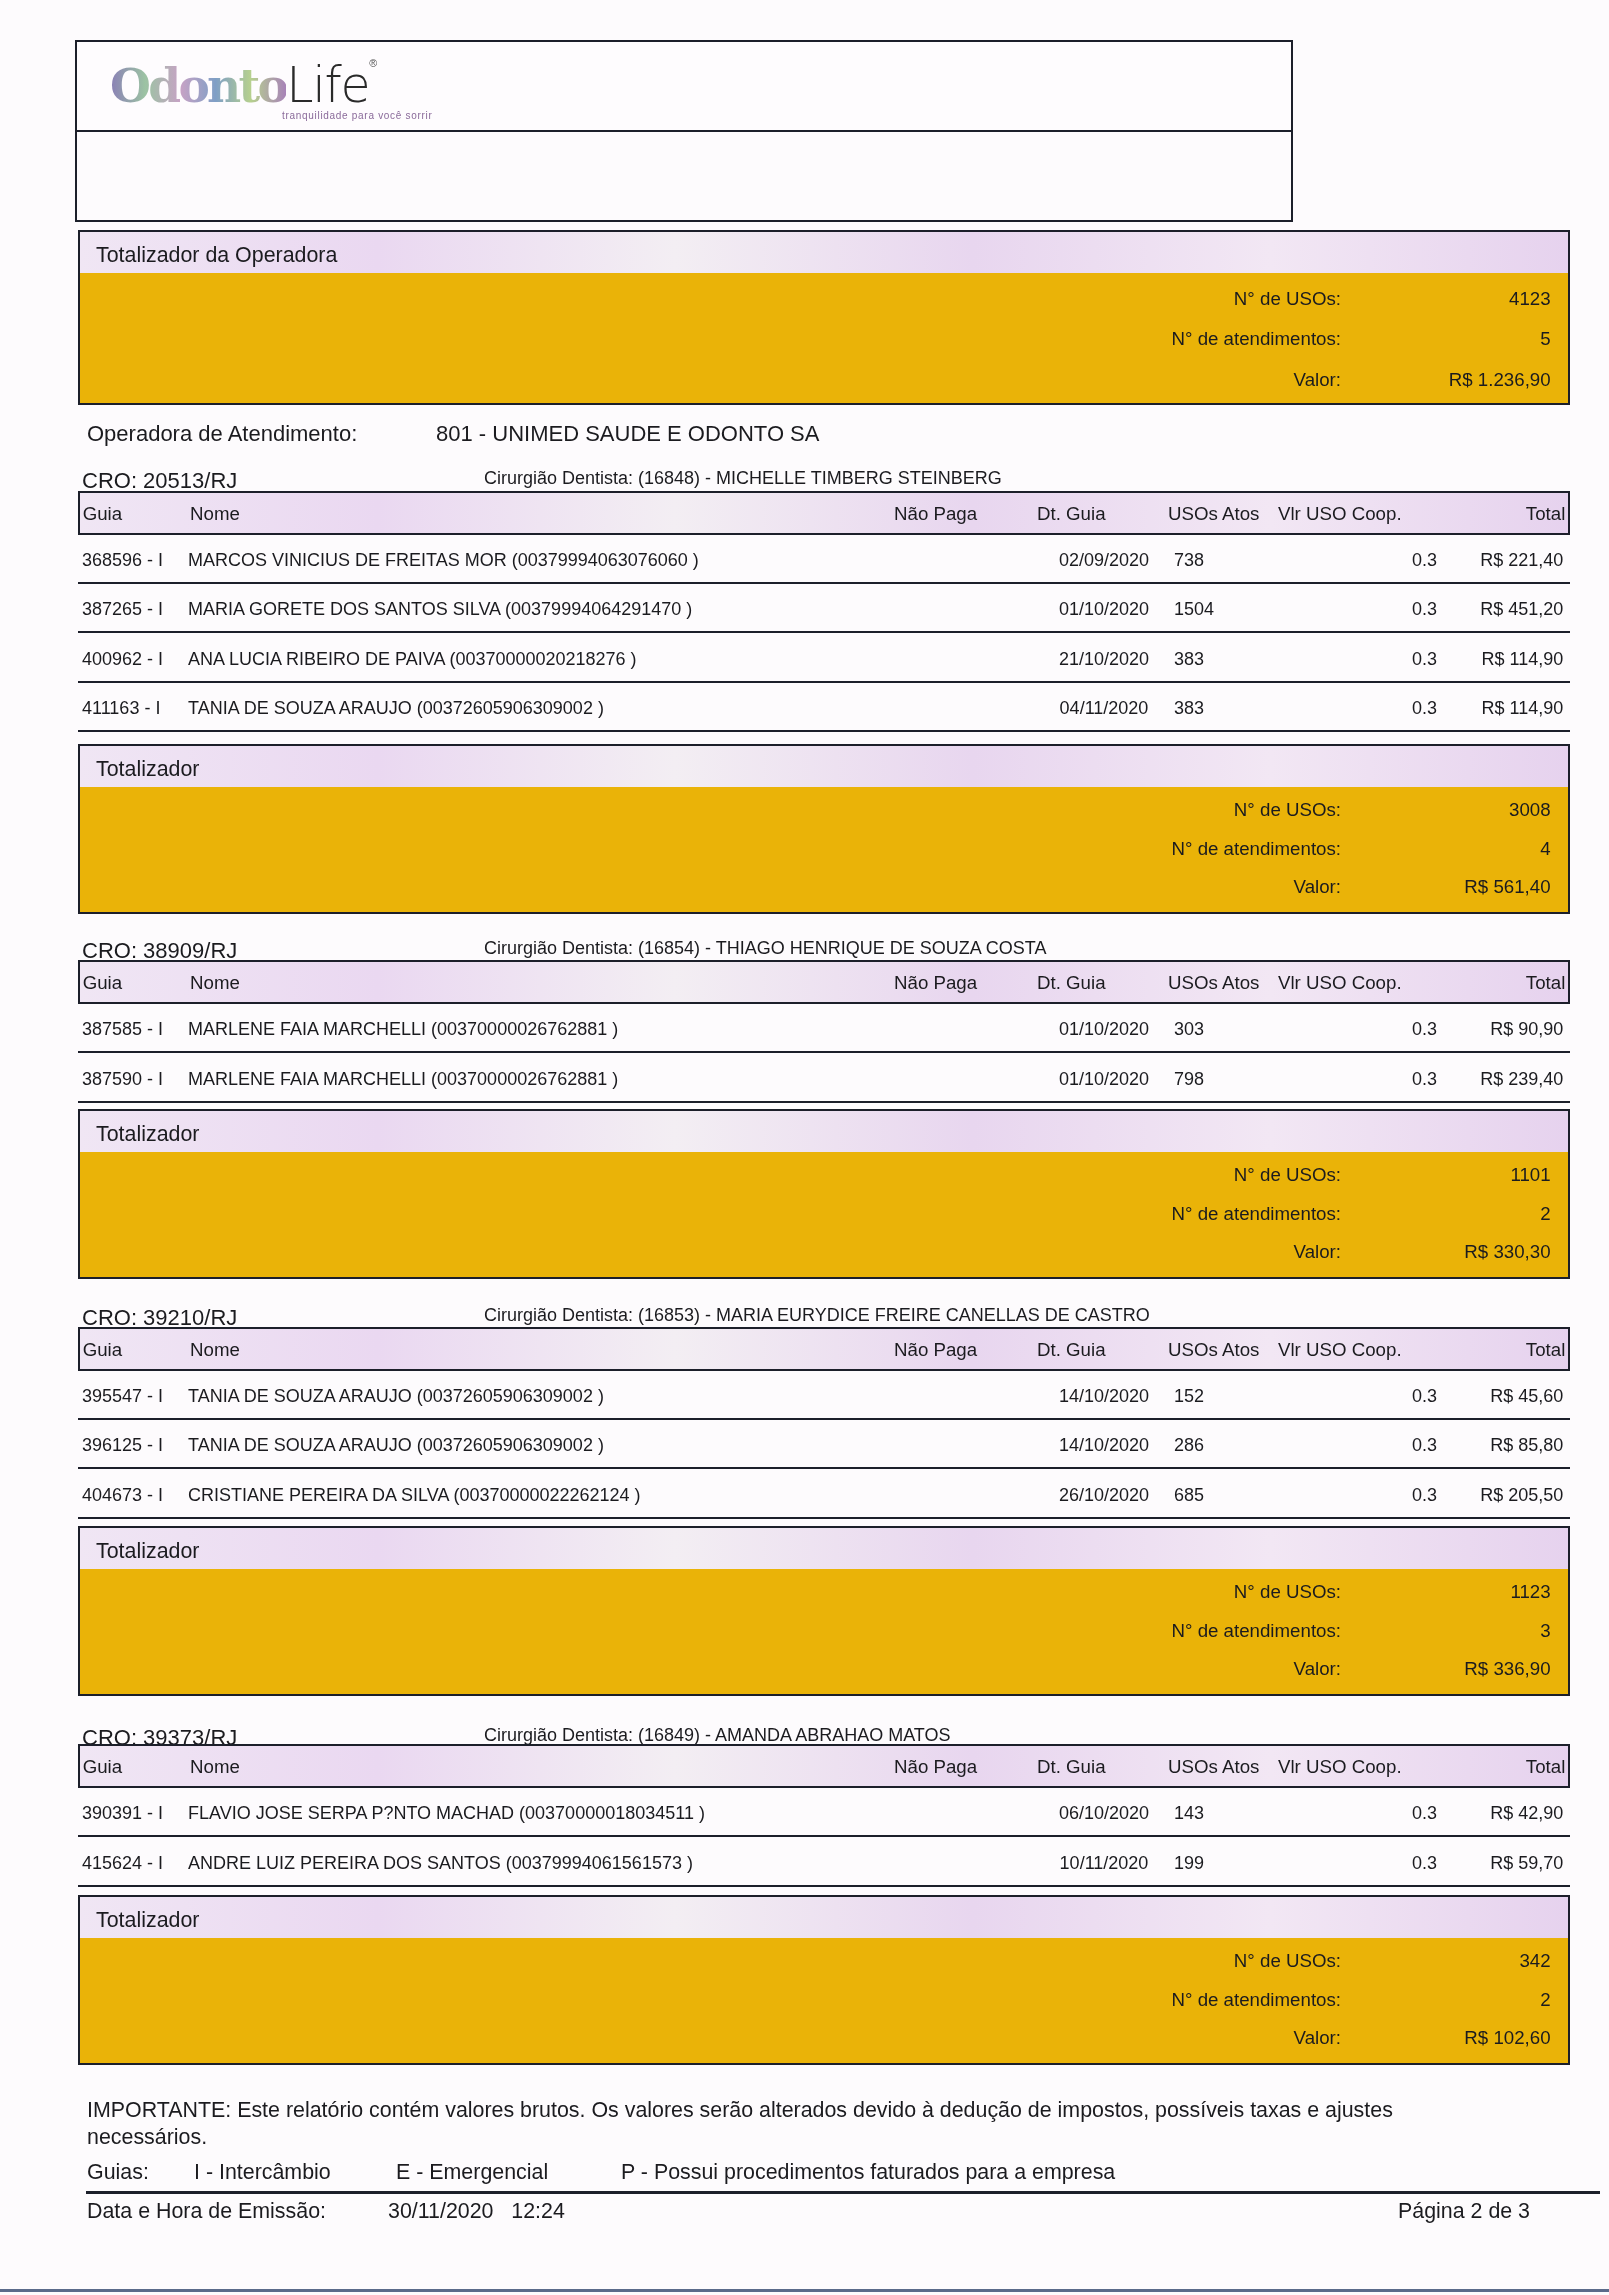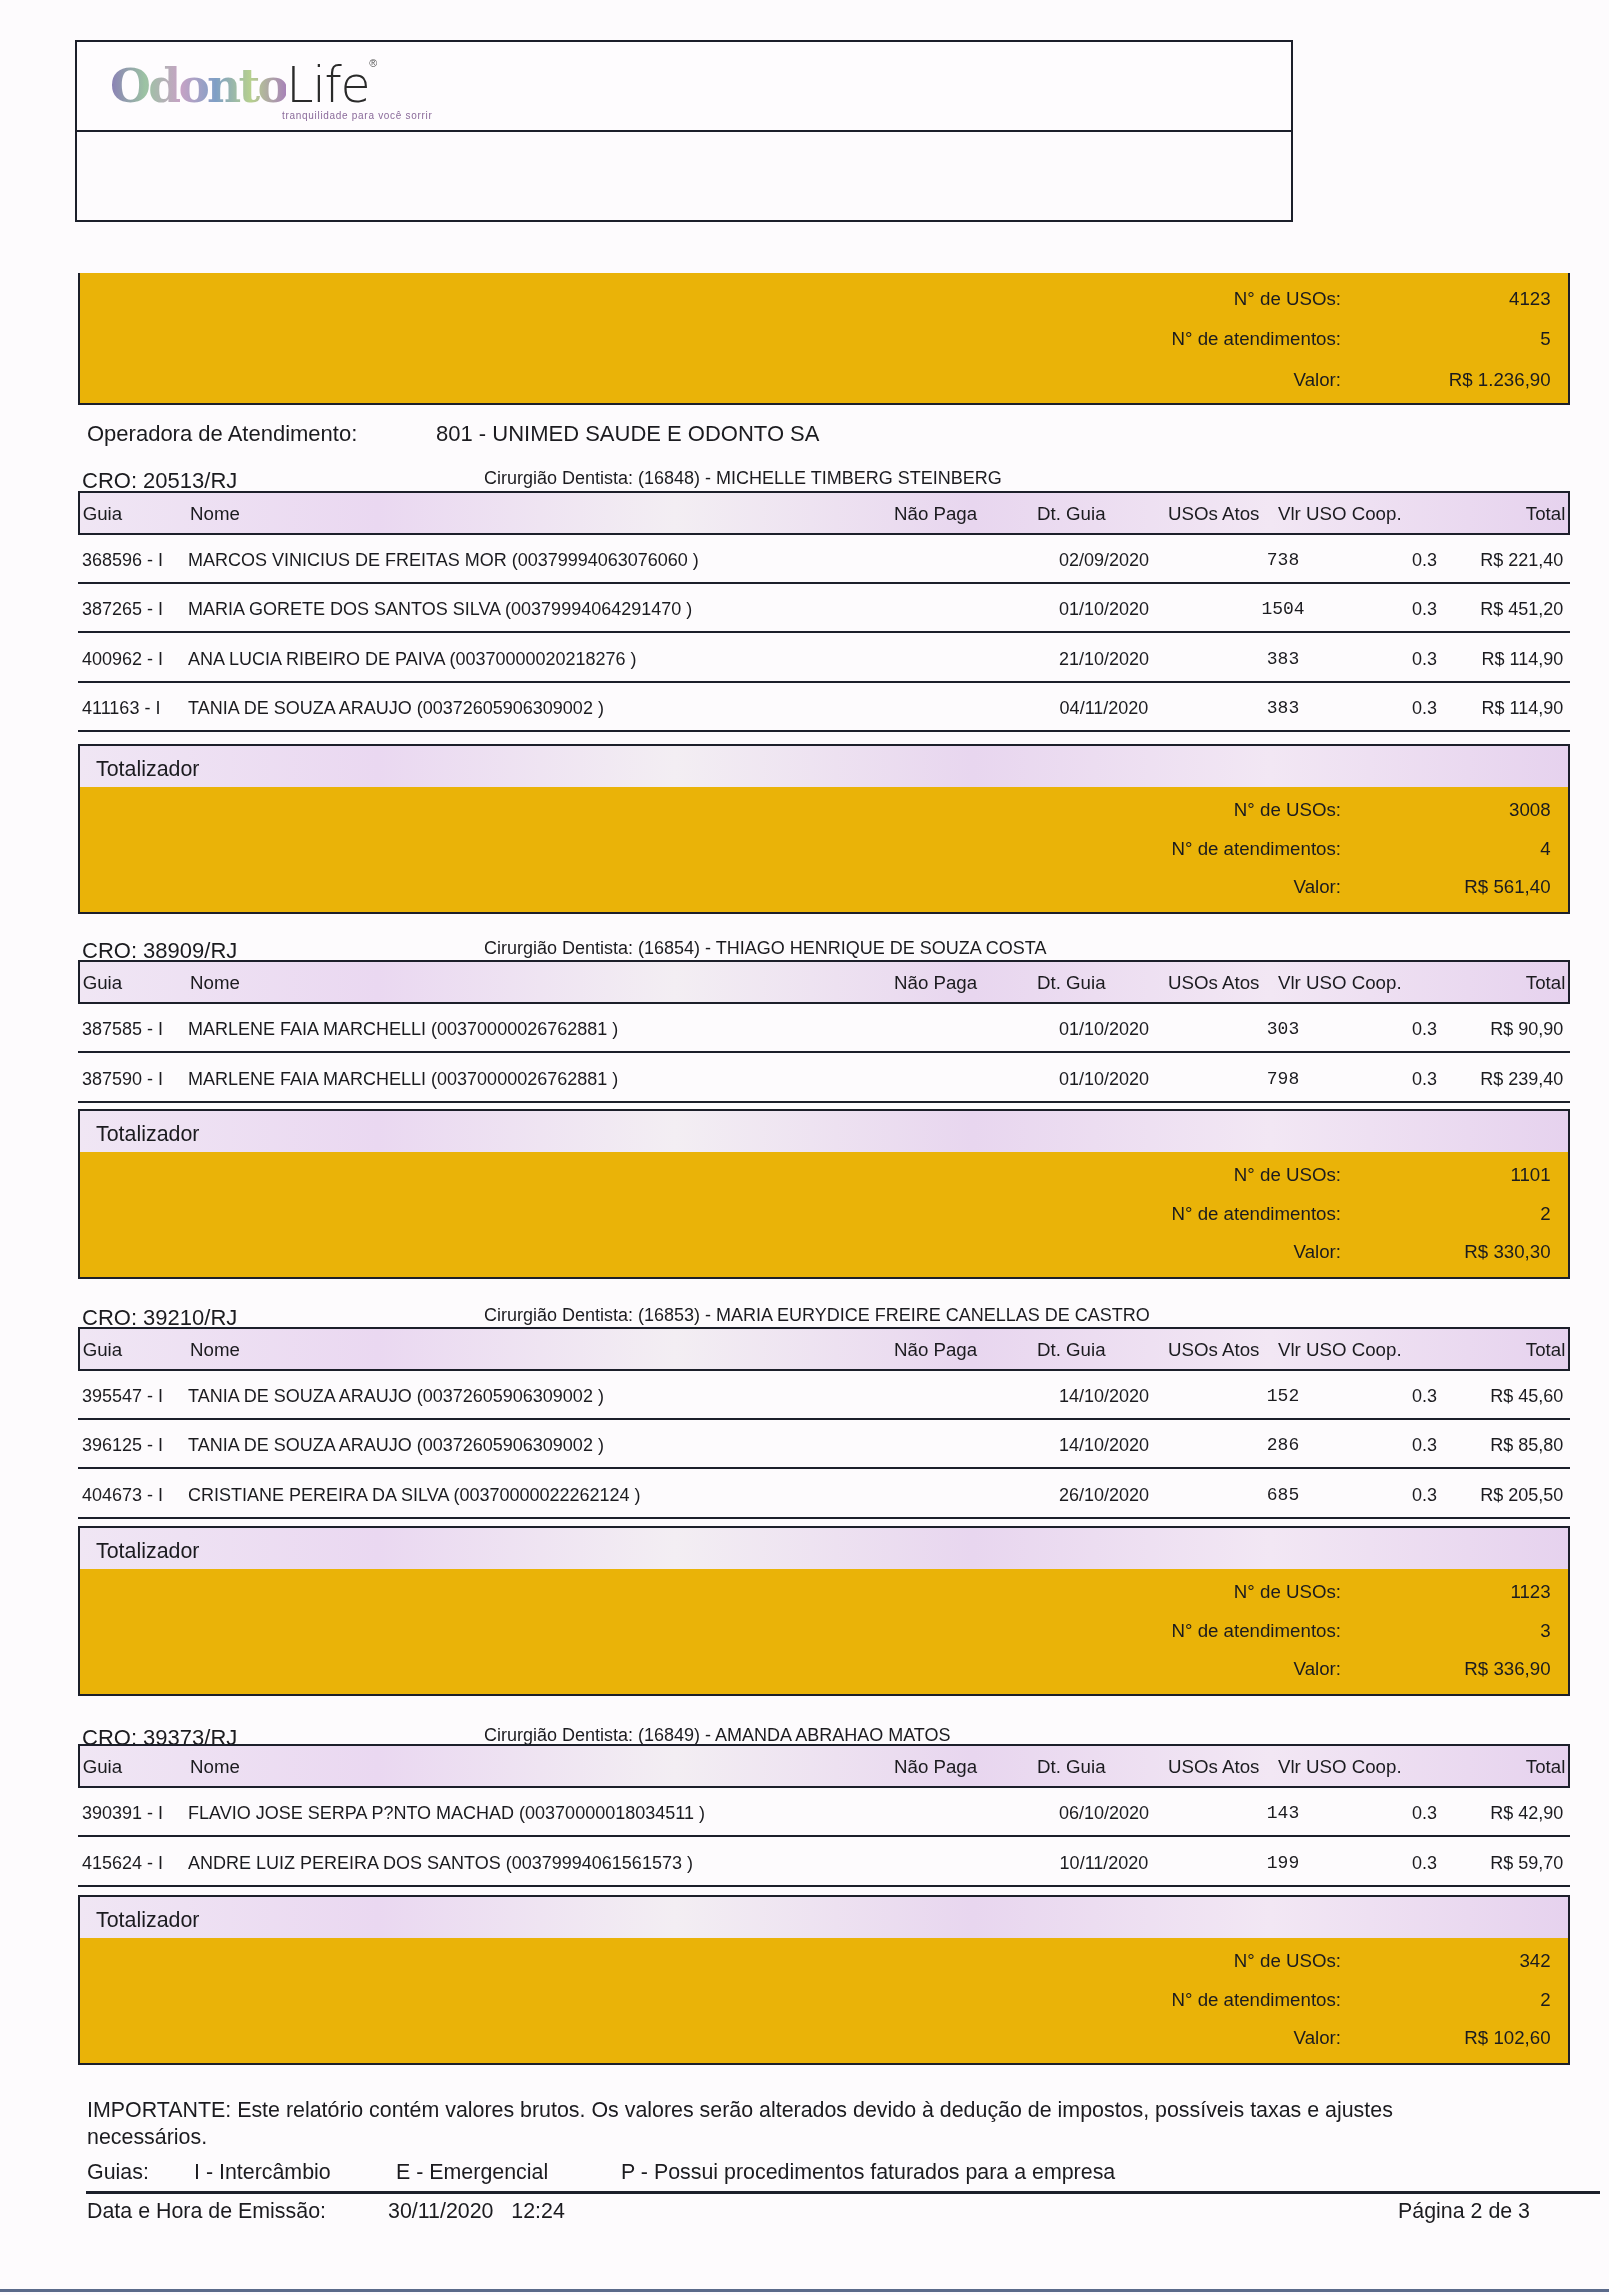--- a/index.html
+++ b/index.html
@@ -45,39 +45,42 @@
   .c-nome { left: 110px; }
   .h-guia { left: 2.7px; }
   .h-nome { left: 110px; }
   .h-naopaga { left: 814px; }
   .h-dt { left: 957px; }
   .h-usos { left: 1088px; }
   .h-vlr { left: 1198px; }
   .h-total { right: 2.7px; }
   
   .d-dt { left: 936px; width: 180px; text-align: center; }
-  .d-usos { left: 1124px; width: 162px; text-align: center; font-family: Liberation Mono, monospace; }
+  .d-usos { left: 1096px; width: 162px; text-align: left; }
   .d-vlr { left: 1208px; width: 151px; text-align: right; padding-left: 48px; }
   .d-total { right: 6.7px; text-align: right; }
 
   .foot { position: absolute; font-size: 21.4px; white-space: nowrap; }
 </style>
 </head>
 <body>
 
 <div id="header-box" class="abs box">
   <div id="logo-area">
     <div id="logo">
       <span class="odonto">Odonto</span><span class="life">Life</span><span class="reg">®</span>
       <div class="tagline">tranquilidade para você sorrir</div>
     </div>
   </div>
 </div>
 
 <div class="tot" style="top:230px; height:175px;">
+  <div class="tot-head purple">
+      <span>Totalizador da Operadora</span>
+    </div>
   <div class="tot-body">
     <div class="row" style="top:14.7px;">
         <span class="lbl">N° de USOs:</span>
         <span class="val">4123</span>
       </div>
     <div class="row" style="top:55px;">
         <span class="lbl">N° de atendimentos:</span>
         <span class="val">5</span>
       </div>
     <div class="row" style="top:96px;">

